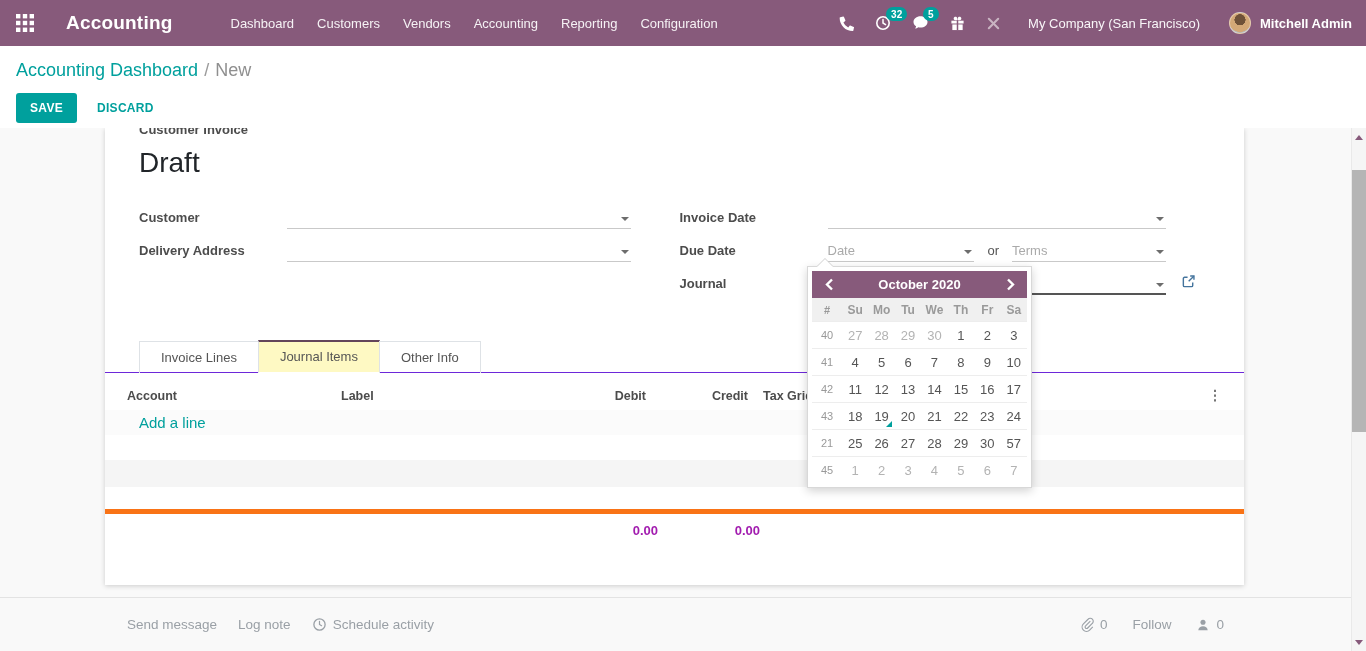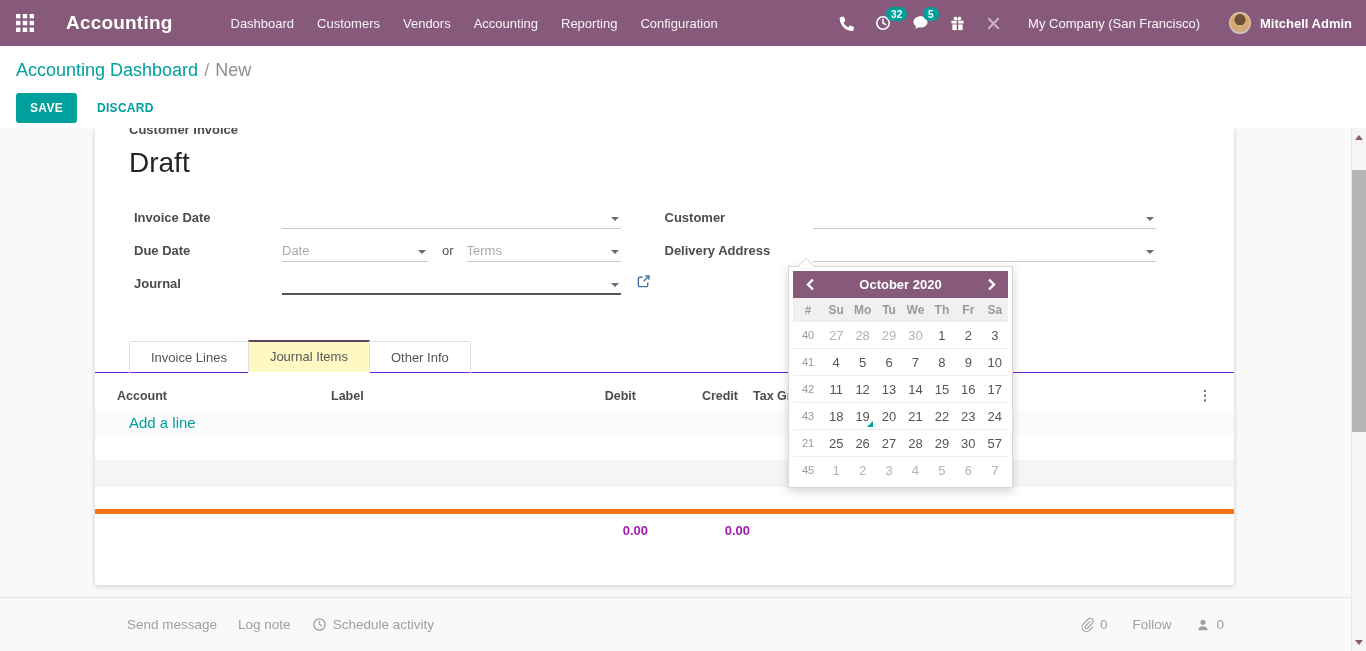--- a/index.html
+++ b/index.html
@@ -24,21 +24,21 @@
   .breadcrumb { font-size:18px; line-height:24px; }
   .bc-link { color:#00A09D; cursor:pointer; }
   .bc-sep { color:#9b9b9b; margin:0 6px; }
   .bc-current { color:#8f8f8f; }
   .btn-row { margin-top:11px; display:flex; align-items:center; gap:14px; }
   .btn-save { background:#00A09D; color:#fff; border:none; font-size:12px; font-weight:bold; padding:8px 14px; border-radius:3px; cursor:pointer; letter-spacing:.3px; font-family:inherit; }
   .btn-discard { background:transparent; color:#00A09D; border:none; font-size:12px; font-weight:bold; padding:8px 6px; cursor:pointer; letter-spacing:.3px; font-family:inherit; }
 
   
   .content { position:relative; height:469px; background:#f9f9f9; overflow:hidden; }
-  .card { position:absolute; left:95px; top:0; width:1139px; height:457px; background:#fff; box-shadow:0 1px 5px rgba(0,0,0,.18); overflow:hidden; }
+  .card { position:absolute; left:105px; top:0; width:1139px; height:457px; background:#fff; box-shadow:0 1px 5px rgba(0,0,0,.18); overflow:hidden; }
   .card-head { padding:0 34px; }
   .doc-type { margin-top:-6px; font-size:13px; font-weight:bold; color:#4c4c4c; }
   .status-title { font-size:28px; color:#212529; margin:10px 0 24px; font-weight:400; }
 
   .fields { display:flex; padding:0 34px; margin-bottom:38px; }
   .fcol { width:50%; padding-right:44px; }
   .fcol-right { padding-left:5px; }
   .frow { display:flex; align-items:flex-end; margin-bottom:7px; min-height:26px; }
   .flabel { width:148px; flex:none; font-size:13px; font-weight:bold; color:#4c4c4c; padding-bottom:4px; }
   .fwidget { flex:1; position:relative; display:flex; align-items:flex-end; }
@@ -66,21 +66,21 @@
   .c-dots { width:14px; flex:none; text-align:right; color:#757575; font-weight:bold; font-size:14px; line-height:12px; cursor:pointer; }
   .trow { display:flex; align-items:center; padding:0 34px; }
   .row-addline { height:25px; background:#fbfbfb; }
   .add-line { color:#00A09D; font-size:15px; cursor:pointer; }
   .row-blank1 { height:25px; background:#fff; }
   .row-stripe { height:27px; background:#f5f5f5; }
   .row-blank2 { height:22px; background:#fff; }
   .totals { display:flex; padding:9px 34px 0; border-top:5px solid #f97316; font-size:13px; font-weight:bold; color:#a21caf; }
 
   
-  .dp { position:absolute; left:788px; top:138px; width:225px; background:#fff; border:1px solid #d8d8d8; box-shadow:0 3px 9px rgba(0,0,0,.18); z-index:5; padding:4px; }
+  .dp { position:absolute; left:807px; top:138px; width:225px; background:#fff; border:1px solid #d8d8d8; box-shadow:0 3px 9px rgba(0,0,0,.18); z-index:5; padding:4px; }
   .dp::before { content:""; position:absolute; top:-8px; left:9px; border-left:8px solid transparent; border-right:8px solid transparent; border-bottom:8px solid #fff; filter:drop-shadow(0 -1px 0 #cfcfcf); }
   .dp-head { background:#875A7B; color:#fff; height:27px; display:flex; align-items:center; font-size:13px; font-weight:bold; }
   .dp-nav { width:34px; height:27px; display:flex; align-items:center; justify-content:center; cursor:pointer; }
   .dp-title { flex:1; text-align:center; cursor:pointer; }
   .dp-dayrow { display:flex; background:#f0f0f0; height:23px; align-items:center; font-size:12px; font-weight:bold; color:#9a9a9a; }
   .dp-wk { width:30px; flex:none; text-align:center; font-size:11px; color:#999; }
   .dp-day { flex:1; text-align:center; }
   .dp-row { display:flex; align-items:center; height:27px; border-top:1px solid #ededed; font-size:13px; color:#555; }
   .dp-row .dp-day { cursor:pointer; position:relative; line-height:27px; }
   .dp-row .dp-day.muted { color:#b3b3b3; }
@@ -187,20 +187,37 @@
 </div>
 
 <div class="content">
   <div class="card">
     <div class="card-head">
       <div class="doc-type">Customer Invoice</div>
       <div class="status-title">Draft</div>
     </div>
 
     <div class="fields">
+      <div class="fcol">
+        <div class="frow">
+          <span class="flabel">Customer</span>
+          <span class="fwidget">
+            <input class="uinput" type="text" style="">
+            <span class="caret"></span>
+          </span>
+        </div>
+        <div class="frow">
+          <span class="flabel">Delivery Address</span>
+          <span class="fwidget">
+            <input class="uinput" type="text" style="">
+            <span class="caret"></span>
+          </span>
+        </div>
+      </div>
+
       <div class="fcol fcol-right">
         <div class="frow">
           <span class="flabel">Invoice Date</span>
           <span class="fwidget">
             <input class="uinput" type="text" style="">
             <span class="caret"></span>
           </span>
         </div>
         <div class="frow">
           <span class="flabel">Due Date</span>
@@ -226,37 +243,20 @@
                 <g fill="none" stroke="#44749d" stroke-width="1.5">
                   <path d="M7 3.5H3.8A1.3 1.3 0 002.5 4.8v7.4a1.3 1.3 0 001.3 1.3h7.4a1.3 1.3 0 001.3-1.3V9"></path>
                   <path d="M9.8 2.2h4v4"></path>
                   <path d="M13.6 2.4L8.2 7.8"></path>
                 </g>
               </svg>
             </span>
           </span>
         </div>
       </div>
-
-      <div class="fcol">
-        <div class="frow">
-          <span class="flabel">Customer</span>
-          <span class="fwidget">
-            <input class="uinput" type="text" style="">
-            <span class="caret"></span>
-          </span>
-        </div>
-        <div class="frow">
-          <span class="flabel">Delivery Address</span>
-          <span class="fwidget">
-            <input class="uinput" type="text" style="">
-            <span class="caret"></span>
-          </span>
-        </div>
-      </div>
     </div>
 
     <div class="tabbar">
         <div class="tab">Invoice Lines</div>
         <div class="tab active">Journal Items</div>
         <div class="tab">Other Info</div>
       </div>
 
     <div class="thead">
       <span class="c-account">Account</span>

